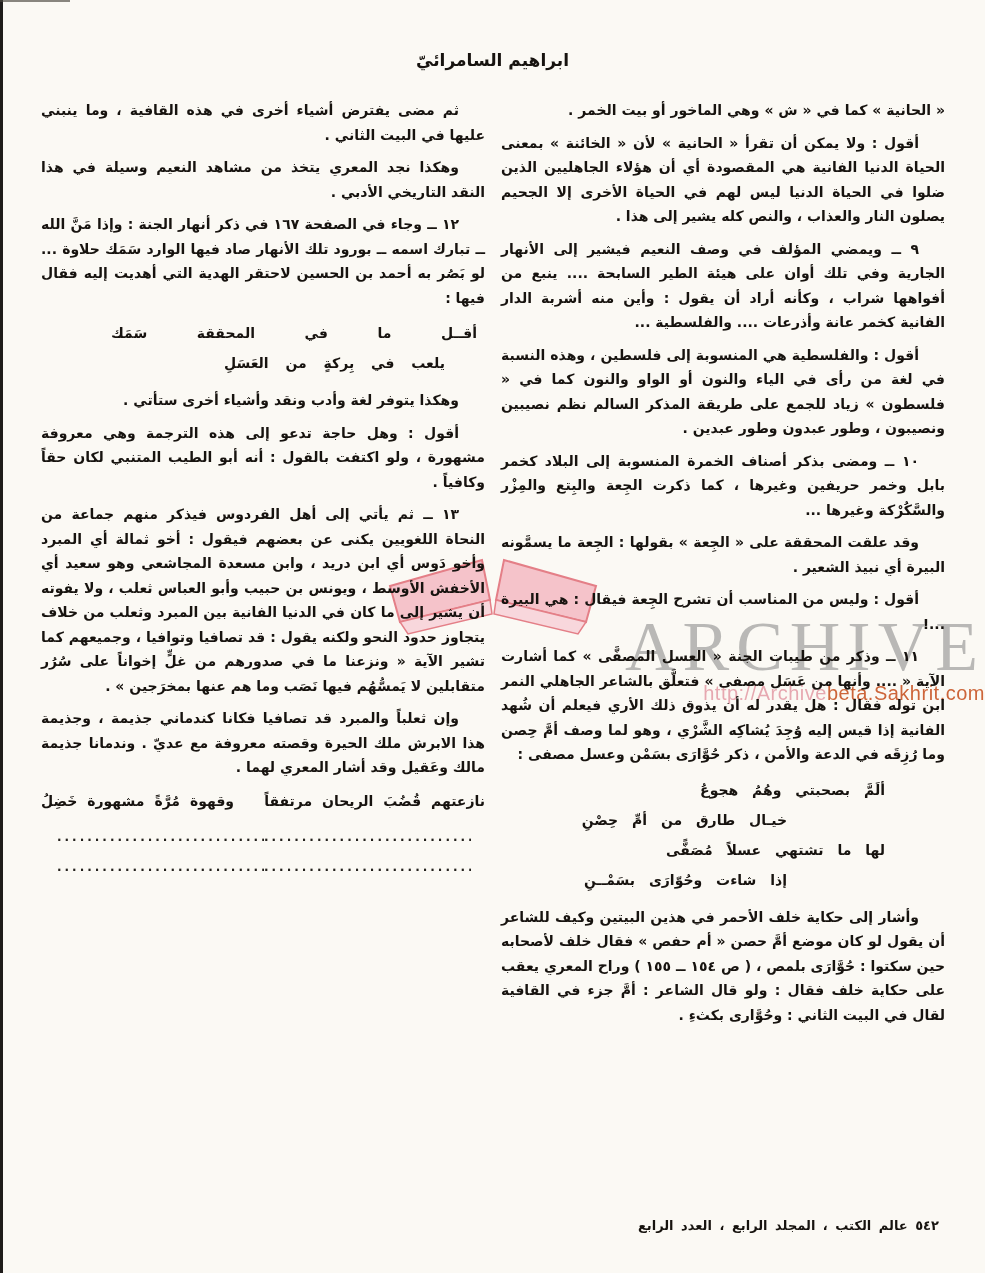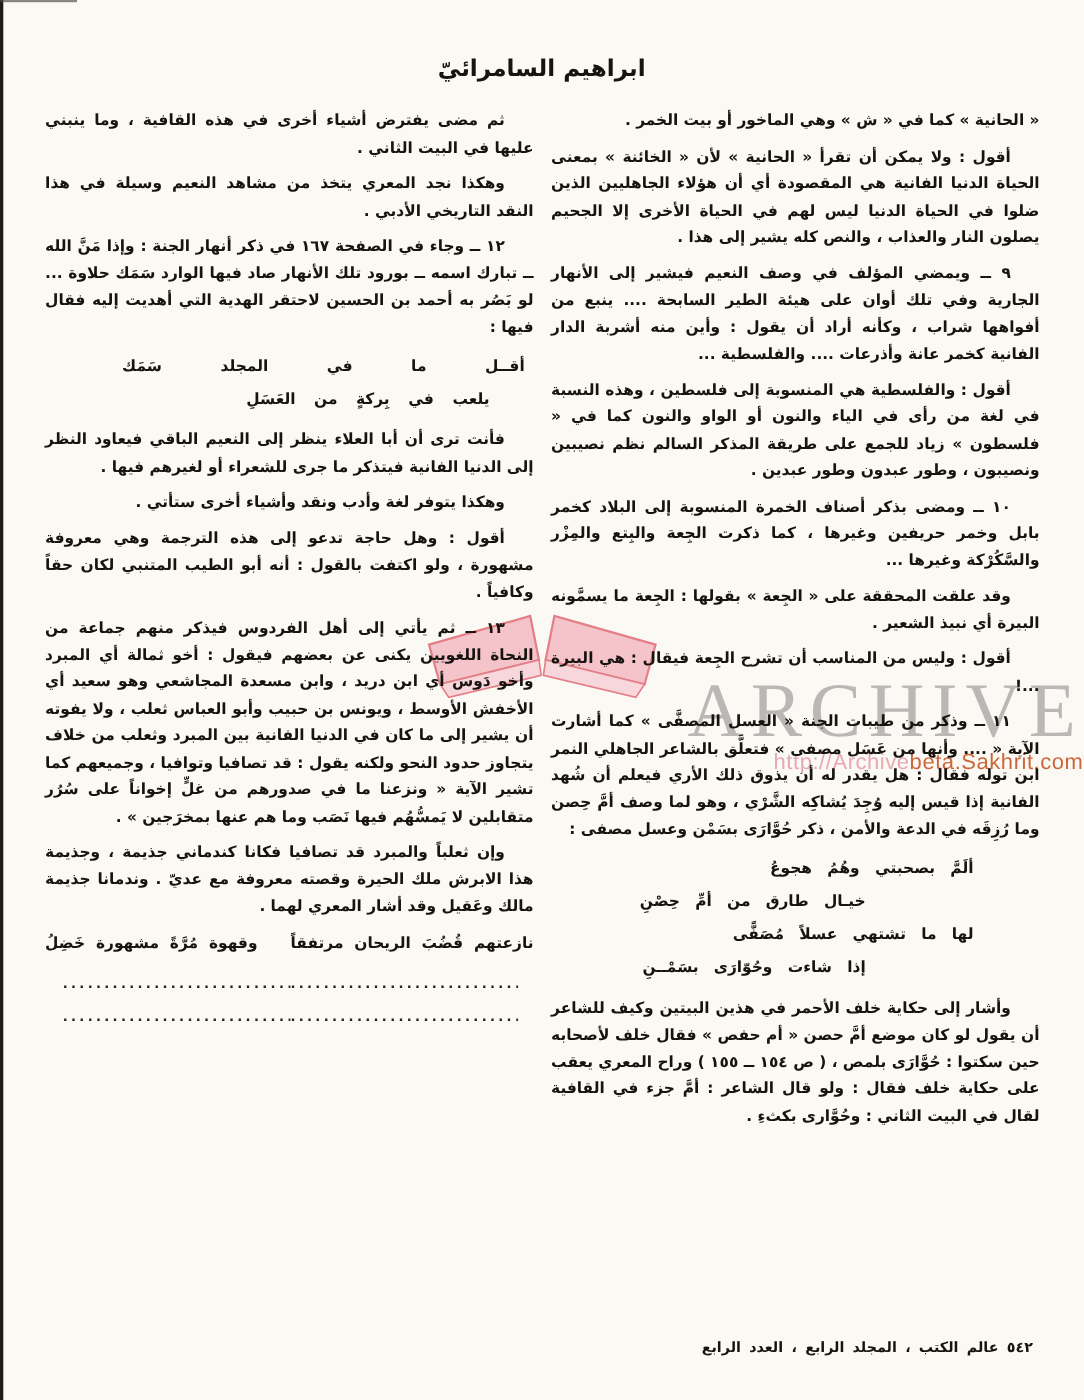--- a/index.html
+++ b/index.html
@@ -14,21 +14,21 @@
   .scan-edge-left{
     position:absolute;left:0;top:0;width:3px;height:100%;
     background:#1e1c1a;z-index:6;
   }
   .scan-mark-topleft{
     position:absolute;left:0;top:0;width:70px;height:2px;
     background:#4a463f;opacity:.65;z-index:6;
   }
   .header{
     position:absolute;top:50px;left:0;width:100%;
-    text-align:center;font-size:21px;font-weight:bold;
+    text-align:center;font-size:17px;font-weight:bold;
     direction:rtl;z-index:2;
   }
   .columns{
     position:absolute;top:98px;left:40px;width:905px;height:1108px;
     display:flex;flex-direction:row;gap:16px;direction:rtl;
     overflow:hidden;z-index:2;
   }
   .col{width:444px;direction:rtl;}
   .para{
     margin:0 0 8px 0;
@@ -116,24 +116,23 @@
         <div class="verse-line a">لها ما تشتهي عسلاً مُصَفًّى</div>
         <div class="verse-line b">إذا شاءت وحُوّارَى بسَمْــنِ</div>
       </div>
       <p class="para">وأشار إلى حكاية خلف الأحمر في هذين البيتين وكيف للشاعر أن يقول لو كان موضع أمَّ حصن « أم حفص » فقال خلف لأصحابه حين سكتوا : حُوَّارَى بلمص ، ( ص ١٥٤ ــ ١٥٥ ) وراح المعري يعقب على حكاية خلف فقال : ولو قال الشاعر : أمَّ جزء في القافية لقال في البيت الثاني : وحُوَّارى بكثءِ .</p>
     </div>
   <div class="col col-left" id="col-left">
       <p class="para">ثم مضى يفترض أشياء أخرى في هذه القافية ، وما ينبني عليها في البيت الثاني .</p>
       <p class="para">وهكذا نجد المعري يتخذ من مشاهد النعيم وسيلة في هذا النقد التاريخي الأدبي .</p>
       <p class="para">١٢ ــ وجاء في الصفحة ١٦٧ في ذكر أنهار الجنة : وإذا مَنَّ الله ــ تبارك اسمه ــ بورود تلك الأنهار صاد فيها الوارد سَمَك حلاوة ... لو بَصُر به أحمد بن الحسين لاحتقر الهدية التي أهديت إليه فقال فيها :</p>
       <div class="verse">
-        <div class="verse-line a">أقــل ما في المجلد سَمَك</div>
+        <div class="verse-line a">أقــل ما في المحققة سَمَك</div>
         <div class="verse-line b">يلعب في بِركةٍ من العَسَلِ</div>
       </div>
-      <p class="para">فأنت ترى أن أبا العلاء ينظر إلى النعيم الباقي فيعاود النظر إلى الدنيا الفانية فيتذكر ما جرى للشعراء أو لغيرهم فيها .</p>
       <p class="para">وهكذا يتوفر لغة وأدب ونقد وأشياء أخرى ستأتي .</p>
       <p class="para">أقول : وهل حاجة تدعو إلى هذه الترجمة وهي معروفة مشهورة ، ولو اكتفت بالقول : أنه أبو الطيب المتنبي لكان حقاً وكافياً .</p>
       <p class="para">١٣ ــ ثم يأتي إلى أهل الفردوس فيذكر منهم جماعة من النحاة اللغويين يكنى عن بعضهم فيقول : أخو ثمالة أي المبرد وأخو دَوس أي ابن دريد ، وابن مسعدة المجاشعي وهو سعيد أي الأخفش الأوسط ، ويونس بن حبيب وأبو العباس ثعلب ، ولا يفوته أن يشير إلى ما كان في الدنيا الفانية بين المبرد وثعلب من خلاف يتجاوز حدود النحو ولكنه يقول : قد تصافيا وتوافيا ، وجميعهم كما تشير الآية « ونزعنا ما في صدورهم من غلٍّ إخواناً على سُرُر متقابلين لا يَمسُّهُم فيها نَصَب وما هم عنها بمخرَجين » .</p>
       <p class="para">وإن ثعلباً والمبرد قد تصافيا فكانا كندماني جذيمة ، وجذيمة هذا الابرش ملك الحيرة وقصته معروفة مع عديّ . وندمانا جذيمة مالك وعَقيل وقد أشار المعري لهما .</p>
       <div class="verse-pair">
         <span class="hemistich">نازعتهم قُضُبَ الريحان مرتفقاً</span>
         <span class="hemistich">وقهوة مُرَّةً مشهورة خَضِلُ</span>
       </div>
       <div class="dots-row">
         <span class="dots">..............................</span>

